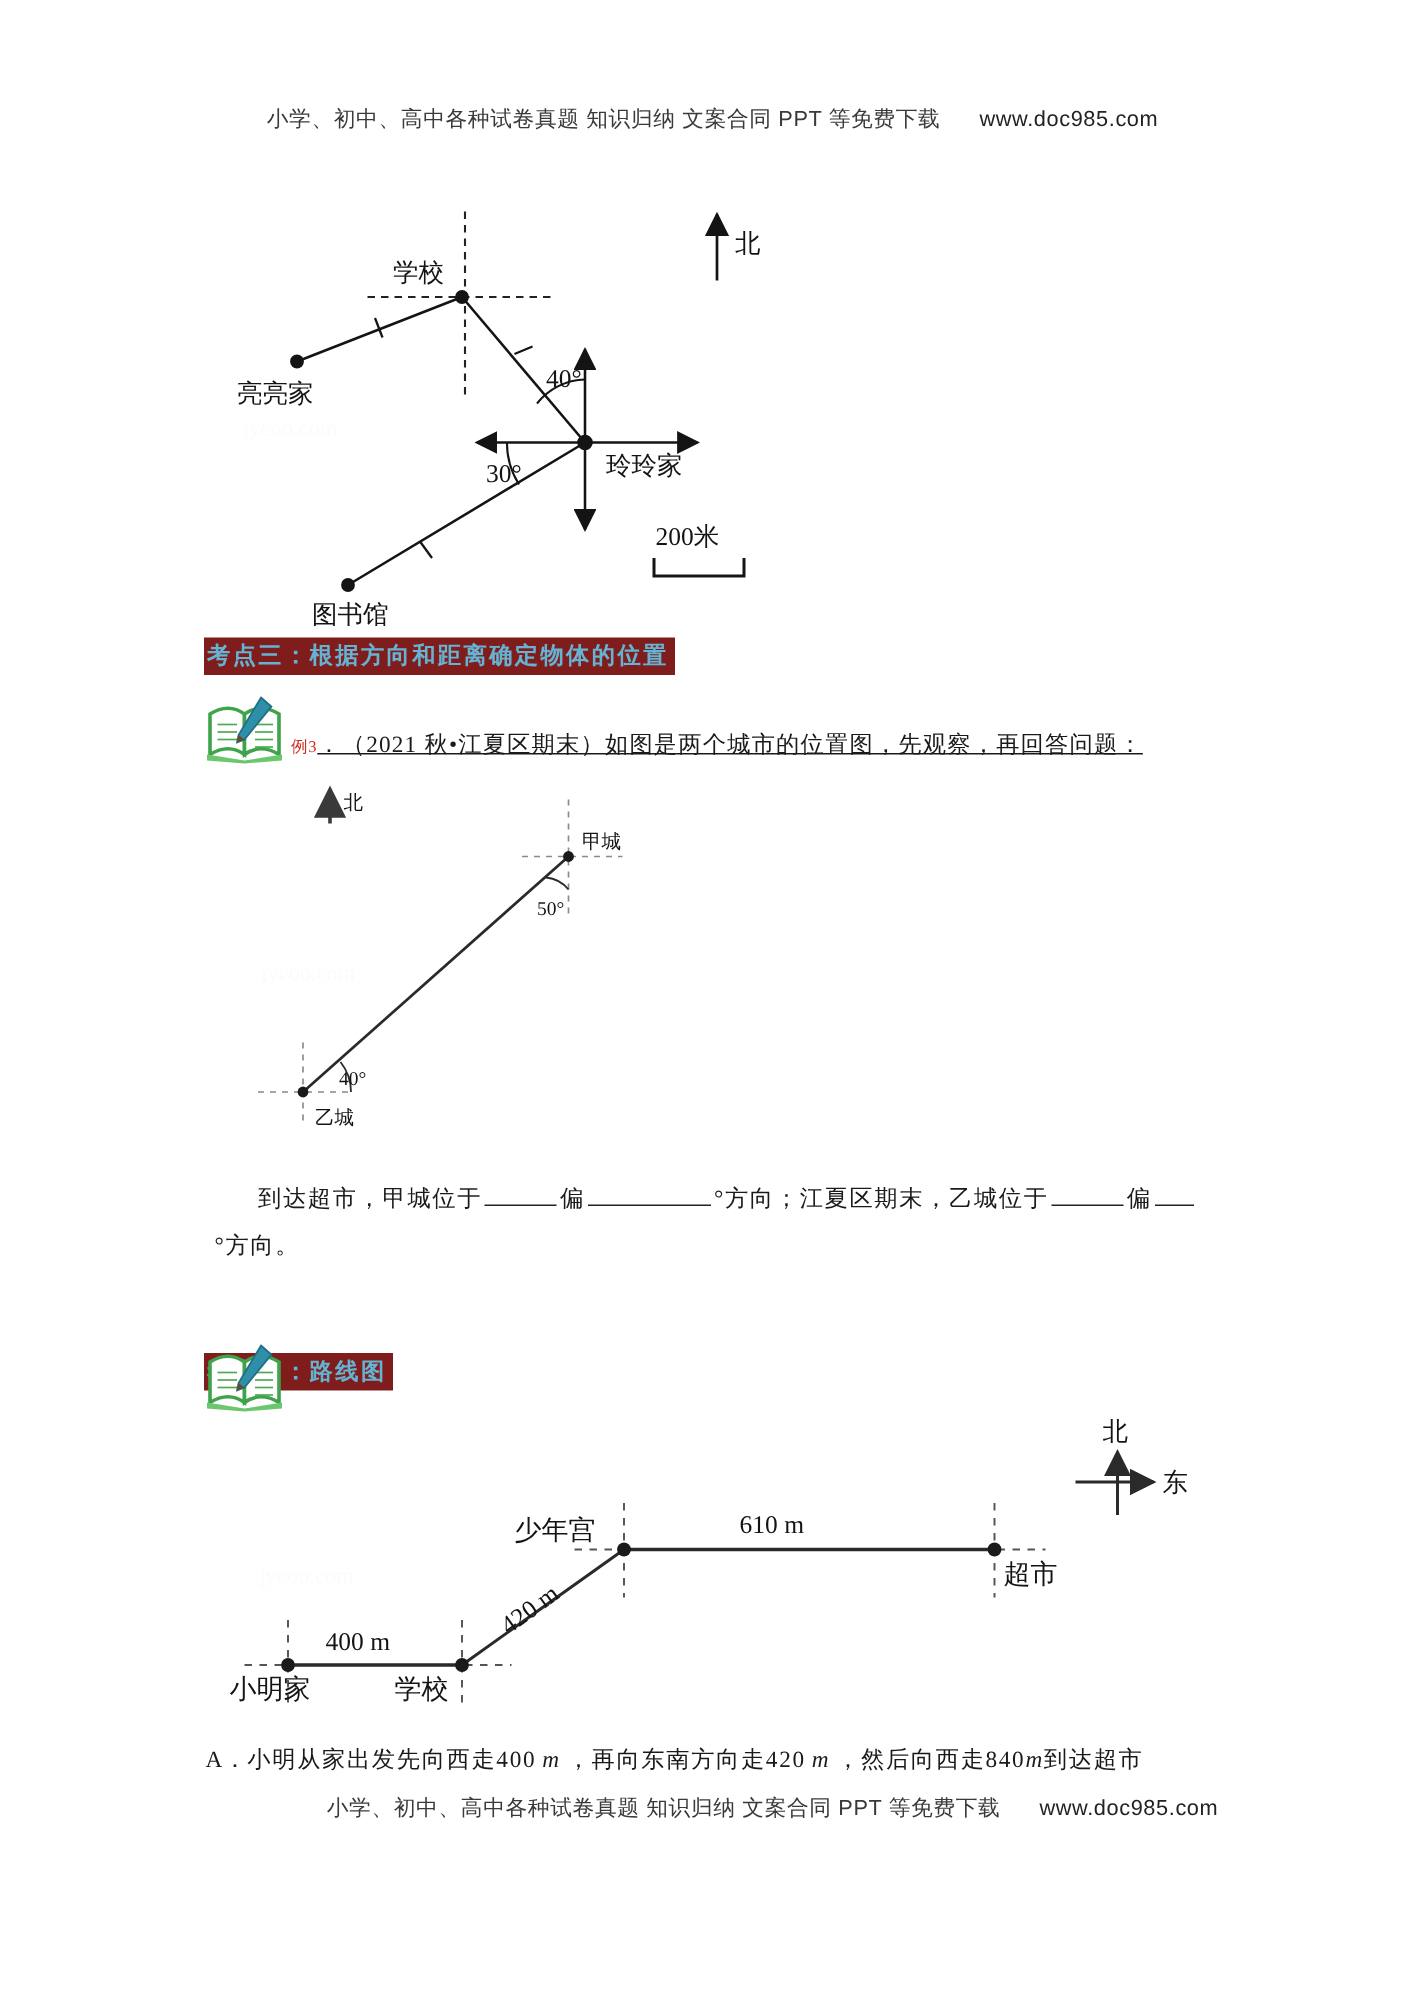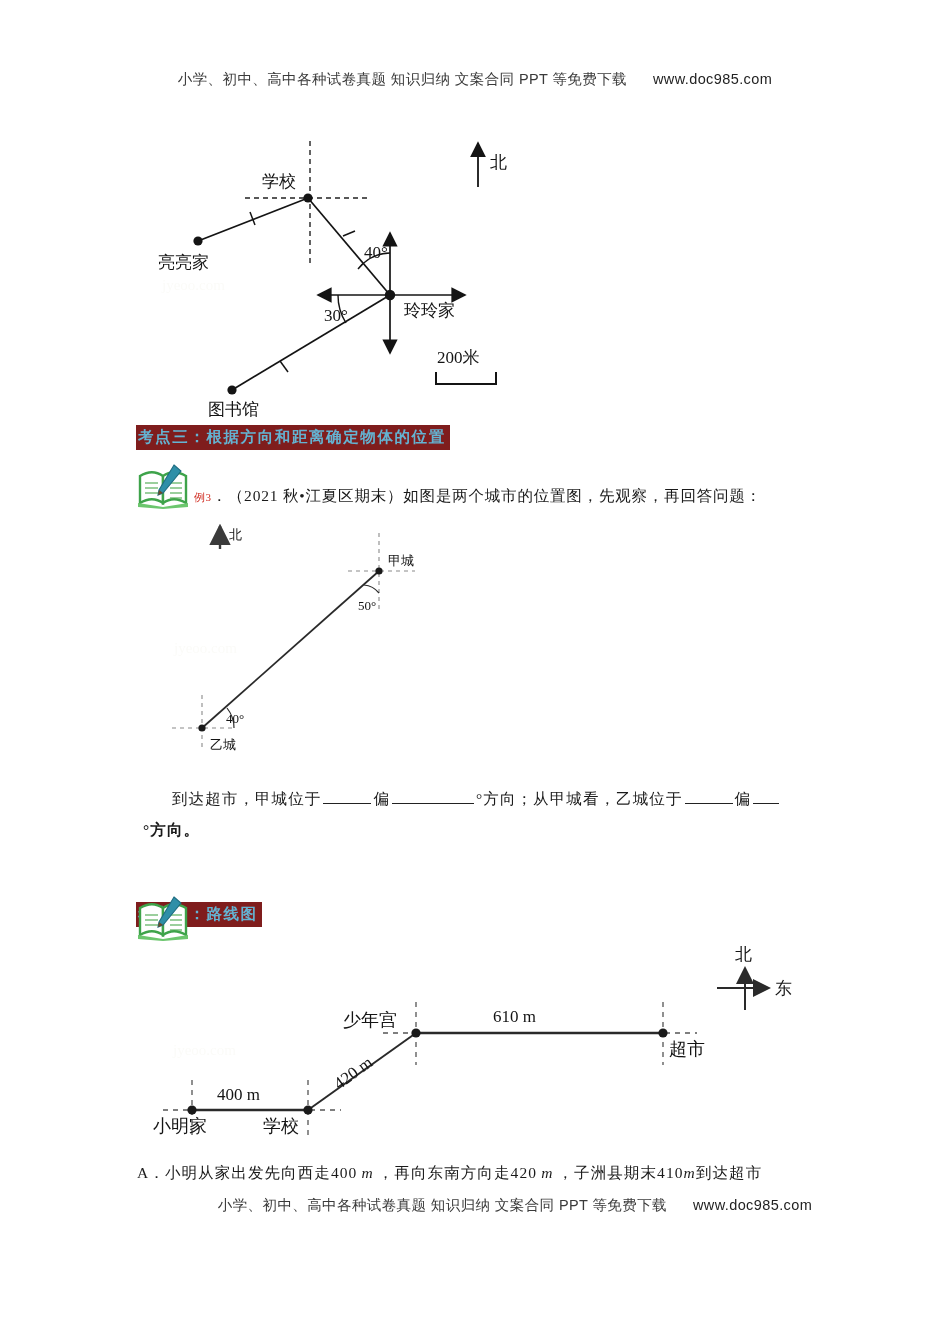--- a/index.html
+++ b/index.html
@@ -80,20 +80,21 @@
     position: relative;
     top: -2px;
   }
   .ex-text {
     font-size: 15.5px;
     color: #1a1a1a;
     letter-spacing: 0.8px;
     white-space: nowrap;
     position: relative;
     top: -2px;
+    text-decoration: underline;
   }
 
   
   .para {
     position: absolute;
     font-size: 15.5px;
     letter-spacing: 1.1px;
     color: #1a1a1a;
     white-space: nowrap;
   }
@@ -242,23 +243,23 @@
       <circle cx="42" cy="205" r="3.6" fill="#1a1a1a"></circle>
 
       <text class="fig-label" x="228" y="42" font-size="13">甲城</text>
       <text class="fig-label" x="50" y="226" font-size="13">乙城</text>
       <text class="fig-label" x="198" y="87" font-size="13">50°</text>
       <text class="fig-label" x="66" y="200" font-size="13">40°</text>
     </svg>
   </div>
 
   <div class="para" style="left:172px; top:788px;">
-    <span>到达超市，甲城位于</span><span class="blank" style="width:48px;"></span><span>偏</span><span class="blank" style="width:82px;"></span><span>°方向；从甲城看，乙城位于</span><span class="blank" style="width:48px;"></span><span>偏</span><span class="blank" style="width:26px;"></span>
-  </div>
-  <div class="para" style="left:143px; top:820px;font-weight:bold;">°方向。</div>
+    <span>到达超市，甲城位于</span><span class="blank" style="width:48px;"></span><span>偏</span><span class="blank" style="width:82px;"></span><span>°方向；江夏区期末，乙城位于</span><span class="blank" style="width:48px;"></span><span>偏</span><span class="blank" style="width:26px;"></span>
+  </div>
+  <div class="para" style="left:143px; top:820px;">°方向。</div>
 
   <div class="section-head" style="top:902px;">考点四：路线图</div>
 
   <div class="example-row" style="top:895px;">
     <div class="book-icon">
       <svg width="56" height="46" viewBox="0 0 56 46">
         <path d="M4,13 C12,8 20,8 27,13 L27,40 C20,35 12,35 4,40 Z" fill="#ffffff" stroke="#3ea34a" stroke-width="2.4"></path>
         <path d="M27,13 C34,8 42,8 50,13 L50,40 C42,35 34,35 27,40 Z" fill="#ffffff" stroke="#3ea34a" stroke-width="2.4"></path>
         <path d="M2,40 L27,44 L52,40 L52,44 L27,46 L2,44 Z" fill="#6cc66e"></path>
         <g stroke="#4aa84e" stroke-width="1.1">
@@ -318,20 +319,20 @@
       <text class="fig-label" x="198" y="86" font-size="18">少年宫</text>
       <text class="fig-label" x="524" y="115" font-size="18">超市</text>
 
       <text class="fig-label" x="72" y="160" font-size="17">400 m</text>
       <text class="fig-label" x="194" y="150" font-size="17" transform="rotate(-36 194 150)">420 m</text>
       <text class="fig-label" x="348" y="82" font-size="17">610 m</text>
     </svg>
   </div>
 
   <div class="para" style="left:137px; top:1163px;">
-    <span class="opt-letter">A．</span><span>小明从家出发先向西走</span><span>400</span><span class="ital" style="margin:0 4px;">m</span><span>，再向东南方向走</span><span>420</span><span class="ital" style="margin:0 4px;">m</span><span>，子洲县期末</span><span>410</span><span class="ital">m</span><span>到达超市</span>
+    <span class="opt-letter">A．</span><span>小明从家出发先向西走</span><span>400</span><span class="ital" style="margin:0 4px;">m</span><span>，再向东南方向走</span><span>420</span><span class="ital" style="margin:0 4px;">m</span><span>，然后向西走</span><span>840</span><span class="ital">m</span><span>到达超市</span>
   </div>
 
   <div class="promo promo-bottom">
     <span>小学、初中、高中各种试卷真题  知识归纳  文案合同  PPT 等免费下载</span><span class="url">www.doc985.com</span>
   </div>
 
 </div>
 
 </body></html>

